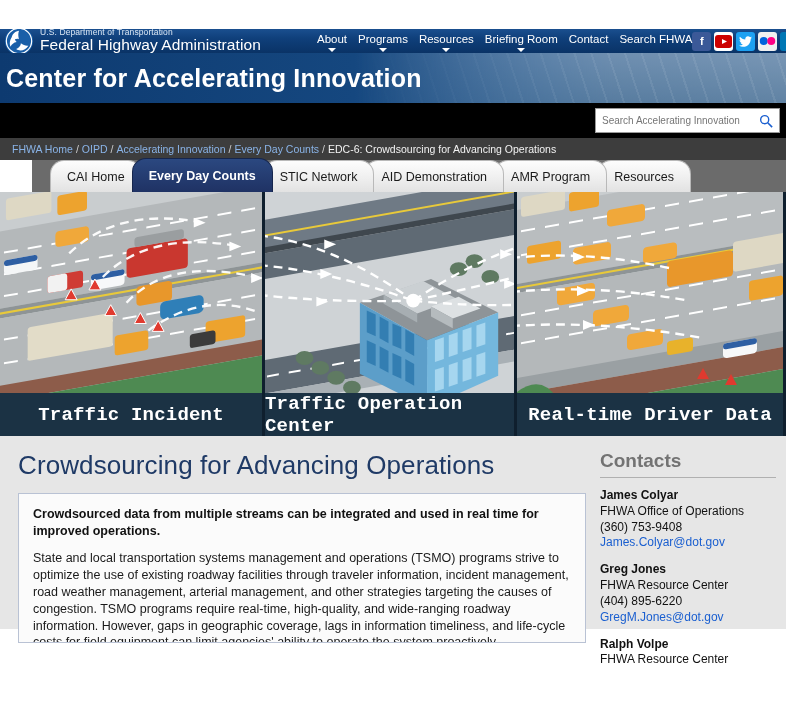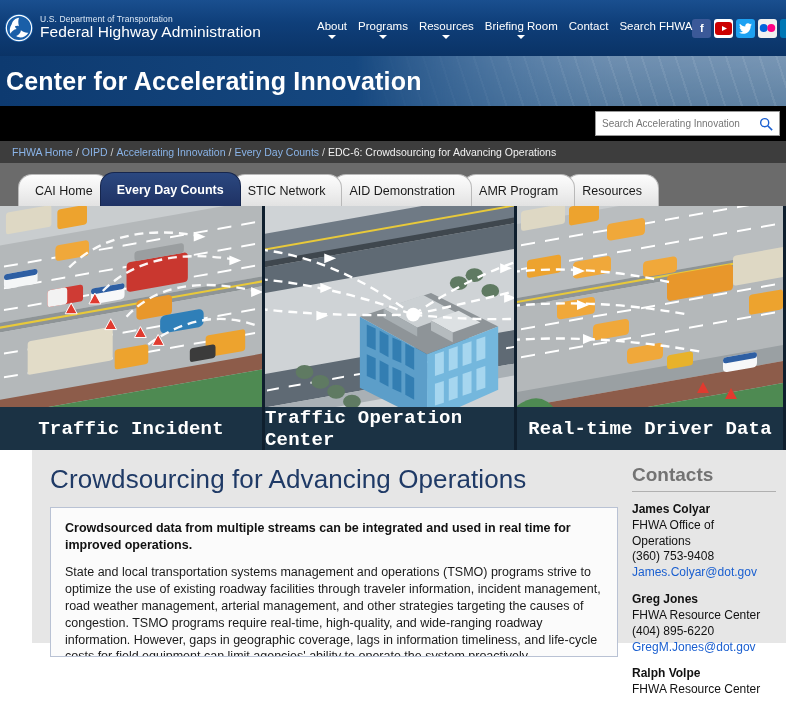--- a/index.html
+++ b/index.html
@@ -6,24 +6,25 @@
   html, body {
     width: 786px; height: 720px;
     overflow: hidden;
     font-family: "Liberation Sans", sans-serif;
     background: #ffffff;
   }
 
   
   .topbar {
     position: relative;
-    height: 56px;
+    height: 24px;
     background: linear-gradient(to bottom, #1a4f8f 0%, #0f3f7a 40%, #0a3366 100%);
     display: flex; align-items: center;
     overflow: hidden;
+    margin-top: 29px;
   }
   .dot-logo { width: 30px; height: 30px; margin-left: 4px; flex: 0 0 auto; }
   .agency-block { margin-left: 6px; line-height: 1.05; flex: 0 0 auto; }
   .agency-sub { color: #dce8f5; font-size: 8.5px; letter-spacing: .1px; }
   .agency-name { color: #ffffff; font-size: 15.5px; font-weight: 400; letter-spacing: .1px; }
 
   .topnav { display: flex; align-items: flex-start; gap: 11px; margin-left: 56px; padding-top: 3px; }
   .topnav-item { position: relative; color: #ffffff; font-size: 11.5px; white-space: nowrap; cursor: pointer; text-align: center; }
   .caret { display: block; width: 0; height: 0; margin: 3px auto 0;
            border-left: 4px solid transparent; border-right: 4px solid transparent;
@@ -72,21 +73,21 @@
   
   .breadcrumb {
     height: 22px; background: #3d3d3d; display: flex; align-items: center;
     padding-left: 12px; font-size: 10.5px; color: #e8e8e8; gap: 3px; white-space: nowrap;
   }
   .bc-link { color: #8ab4e8; cursor: pointer; }
   .bc-sep { color: #cfcfcf; }
   .bc-current { color: #f2f2f2; }
 
   
-  .tabbar { height: 43px; background: #6b6b6b; display: flex; align-items: flex-end; padding-left: 18px; }
+  .tabbar { height: 32px; background: #6b6b6b; display: flex; align-items: flex-end; padding-left: 18px; margin-left: 32px; }
   .tab {
     height: 32px; display: flex; align-items: center; justify-content: center;
     padding: 0 16px; font-size: 12.5px; color: #1a1a1a; cursor: pointer; white-space: nowrap;
     background: linear-gradient(to bottom, #fdfdfd 0%, #efefef 55%, #e2e2e2 100%);
     border: 1px solid #b9b9b9; border-bottom: none;
     border-radius: 14px 14px 0 0; margin-right: -10px;
     position: relative;
   }
   .tab.active {
     background: linear-gradient(to bottom, #2b4880 0%, #1f3264 100%);
@@ -101,21 +102,21 @@
   .panel { position: relative; overflow: hidden; border-right: 3px solid #0f1f2e; }
   .panel:last-child { border-right: none; }
   .p1 { width: 265px; } .p2 { width: 252px; } .p3 { width: 266px; }
   .scene { position: absolute; inset: 0; }
 
   .caption-strip { position: absolute; left: 0; right: 0; bottom: 0; height: 43px;
     background: #1b3244; display: flex; align-items: center; justify-content: center; font-family: Liberation Mono, monospace; }
   .caption-strip span { color: #fff; font-size: 19px; font-weight: bold; letter-spacing: .2px; }
 
   
-  .content { display: flex; background: #e6e6e6; height: 193px; padding: 0; margin-left: 32px; }
+  .content { display: flex; background: #e6e6e6; height: 193px; padding: 0; }
   .main-col { width: 586px; padding: 14px 0 0 18px; }
   .page-title { font-size: 26px; color: #1f3a66; font-weight: normal; margin-bottom: 12px; letter-spacing: .1px; }
   .textbox { background: #fbfbfb; border: 1px solid #b9c2d4; padding: 12px 14px 10px; height: 150px; overflow: hidden; }
   .lead { font-size: 12.5px; font-weight: bold; color: #111; line-height: 1.32; margin-bottom: 11px; }
   .para { font-size: 12.5px; color: #1a1a1a; line-height: 1.35; margin-bottom: 11px; }
 
   .side-col { flex: 1; padding: 14px 10px 0 14px; }
   .side-head { font-size: 19px; color: #737373; padding-bottom: 5px; border-bottom: 1px solid #b0b0b0; margin-bottom: 10px; }
   .contact { margin-bottom: 11px; font-size: 12px; line-height: 1.32; color: #111; }
   .c-name { font-weight: bold; }

